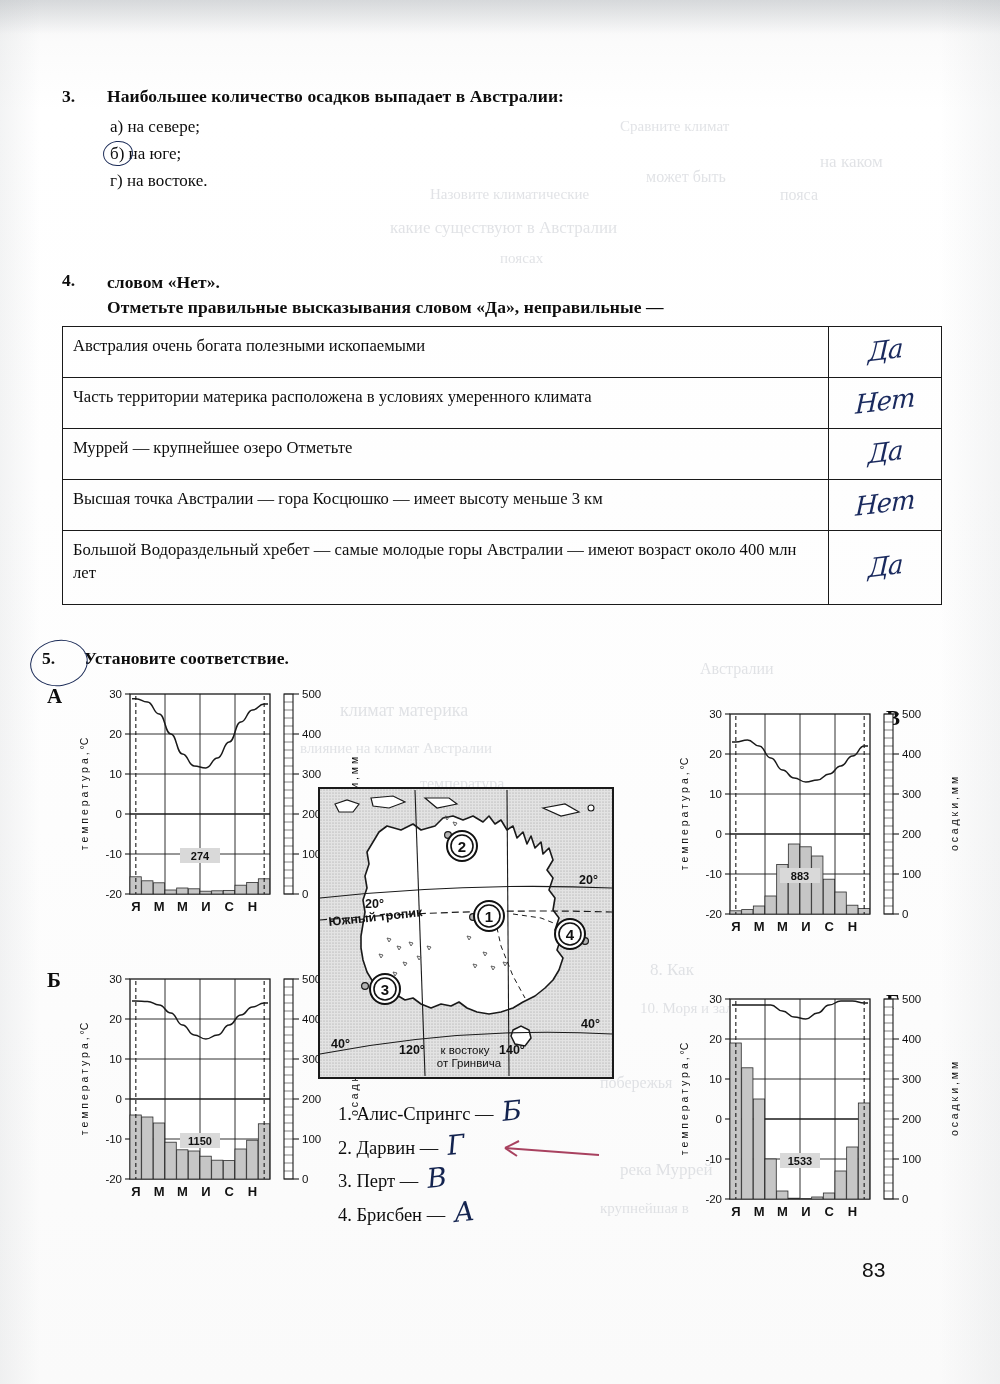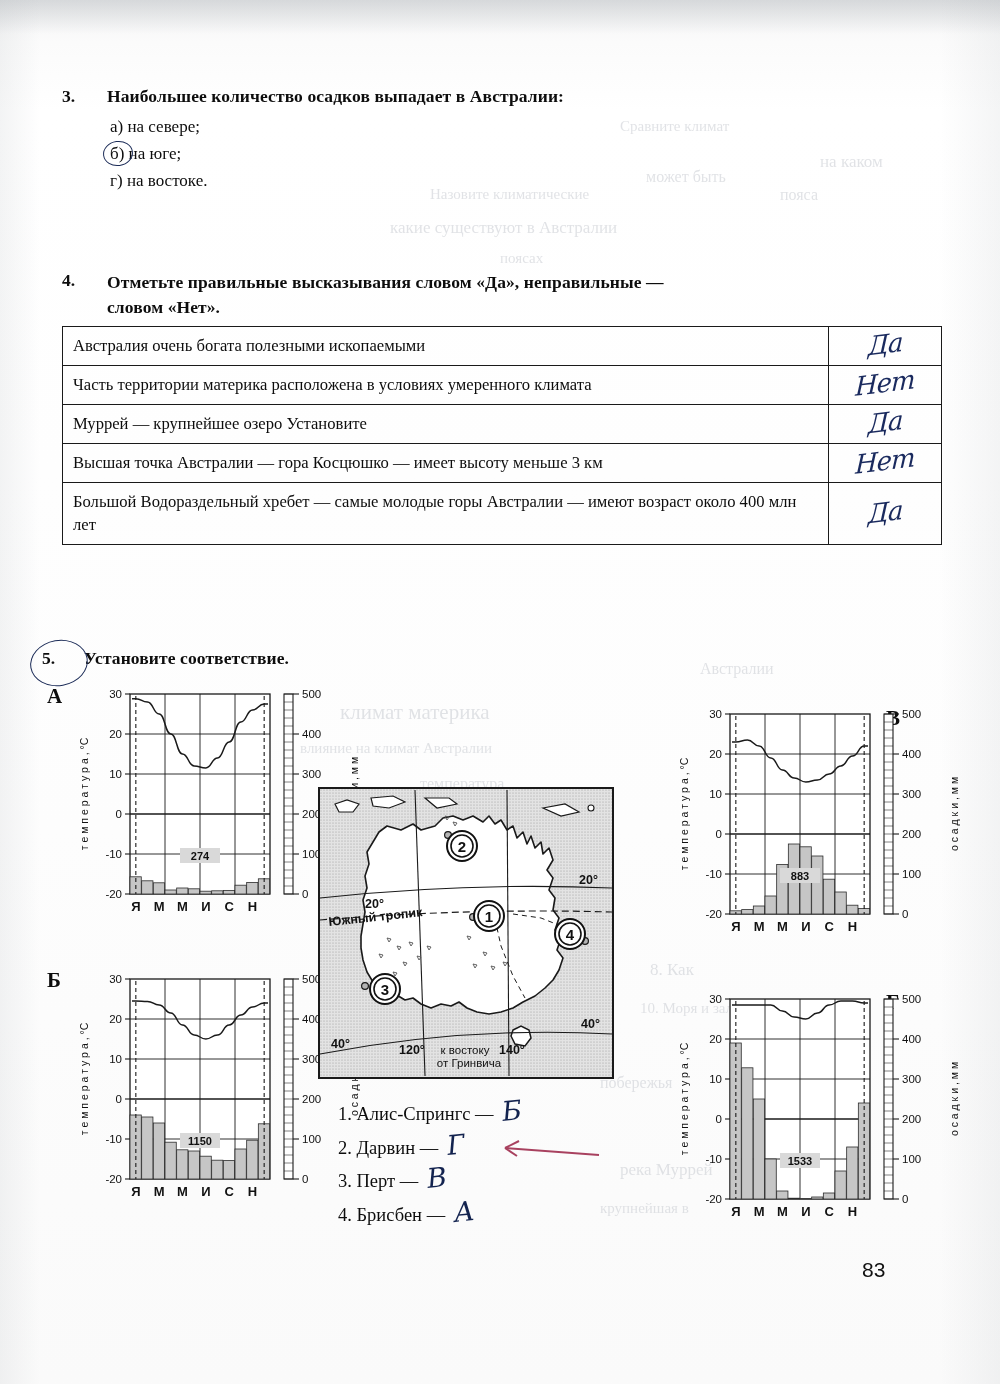--- a/index.html
+++ b/index.html
@@ -67,21 +67,21 @@
   }
 
   
   table.tbl {
     position: absolute;
     border-collapse: collapse;
     width: 880px;
   }
   table.tbl td {
     border: 1.6px solid #1a1a1a;
-    padding: 7px 10px 8px 10px;
+    padding: 7px 10px 20px 10px;
     font-size: 16.6px;
     line-height: 23px;
     vertical-align: middle;
   }
   table.tbl td.ans {
     width: 112px;
     padding: 0;
     text-align: center;
     position: relative;
   }
@@ -151,21 +151,21 @@
 
   <div id="bleed-layer">
       <div class="bleed" style="left: 620px; top: 118px; font-size: 15px;">Сравните климат</div>
       <div class="bleed" style="left: 600px; top: 168px; font-size: 16px; margin-left: 46px;">может быть</div>
       <div class="bleed" style="left: 820px; top: 152px; font-size: 17px;">на каком</div>
       <div class="bleed" style="left: 430px; top: 186px; font-size: 15px;">Назовите климатические</div>
       <div class="bleed" style="left: 780px; top: 186px; font-size: 16px;">пояса</div>
       <div class="bleed" style="left: 390px; top: 218px; font-size: 17px;">какие существуют в Австралии</div>
       <div class="bleed" style="left: 500px; top: 250px; font-size: 15px;">поясах</div>
       <div class="bleed" style="left: 700px; top: 660px; font-size: 16px;">Австралии</div>
-      <div class="bleed" style="left: 340px; top: 700px; font-size: 21px; font-family: Liberation Serif, serif;">климат материка</div>
+      <div class="bleed" style="left: 340px; top: 700px; font-size: 18px; font-family: Liberation Serif, serif;">климат материка</div>
       <div class="bleed" style="left: 300px; top: 740px; font-size: 15px;">влияние на климат Австралии</div>
       <div class="bleed" style="left: 420px; top: 775px; font-size: 16px;">температура</div>
       <div class="bleed" style="left: 640px; top: 960px; font-size: 17px; margin-left: 10px;">8. Как</div>
       <div class="bleed" style="left: 640px; top: 1000px; font-size: 15px;">10. Моря и заливы</div>
       <div class="bleed" style="left: 600px; top: 1074px; font-size: 16px;">побережья</div>
       <div class="bleed" style="left: 620px; top: 1160px; font-size: 17px;">река Муррей</div>
       <div class="bleed" style="left: 600px; top: 1200px; font-size: 15px;">крупнейшая в</div>
     </div>
 
   <div class="q-block" style="left:62px; top:86px; width:760px;">
@@ -174,37 +174,37 @@
     <div id="q3-options" style="margin-left:48px; margin-top:6px;">
         <div class="opt" style="position: relative;"><span>а) </span><span>на севере;</span></div>
         <div class="opt" style="position: relative;"><span>б) </span><span>на юге;</span><span style="position: absolute; left: -7px; top: 1px; width: 28px; height: 23px; border: 1.5px solid rgb(27, 43, 87); border-radius: 50%; transform: rotate(-8deg);"></span></div>
         <div class="opt" style="position: relative;"><span>г) </span><span>на востоке.</span></div>
       </div>
   </div>
 
   <div class="q-block" style="left:62px; top:270px; width:800px;">
     <span class="q-num" style="left:0; top:0;">4.</span>
     <div class="q-head" style="margin-left:45px; line-height:25px;">
+      <div>словом «Нет».</div>
       <div>Отметьте правильные высказывания словом «Да», неправильные —</div>
-      <div>словом «Нет».</div>
     </div>
   </div>
 
   <table class="tbl" style="left:62px; top:326px;">
     <tbody id="q4-rows">
         <tr>
           <td>Австралия очень богата полезными ископаемыми</td>
           <td class="ans"><span class="hand">Да</span></td>
         </tr>
         <tr>
           <td>Часть территории материка расположена в условиях умеренного климата</td>
           <td class="ans"><span class="hand">Нет</span></td>
         </tr>
         <tr>
-          <td>Муррей — крупнейшее озеро Установите</td>
+          <td>Муррей — крупнейшее озеро Отметьте</td>
           <td class="ans"><span class="hand">Да</span></td>
         </tr>
         <tr>
           <td>Высшая точка Австралии — гора Косцюшко — имеет высоту меньше 3 км</td>
           <td class="ans"><span class="hand">Нет</span></td>
         </tr>
         <tr>
           <td>Большой Водораздельный хребет — самые молодые горы Австралии — имеют возраст около 400 млн лет</td>
           <td class="ans"><span class="hand">Да</span></td>
         </tr>

